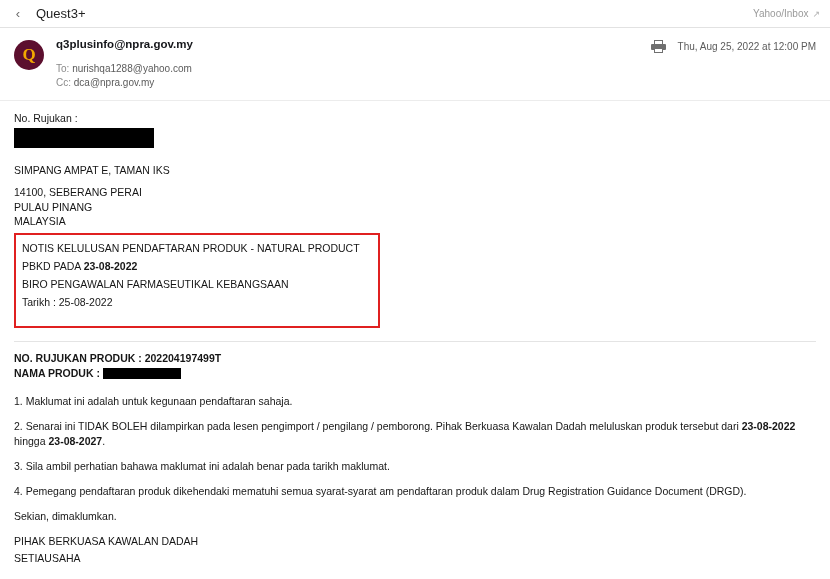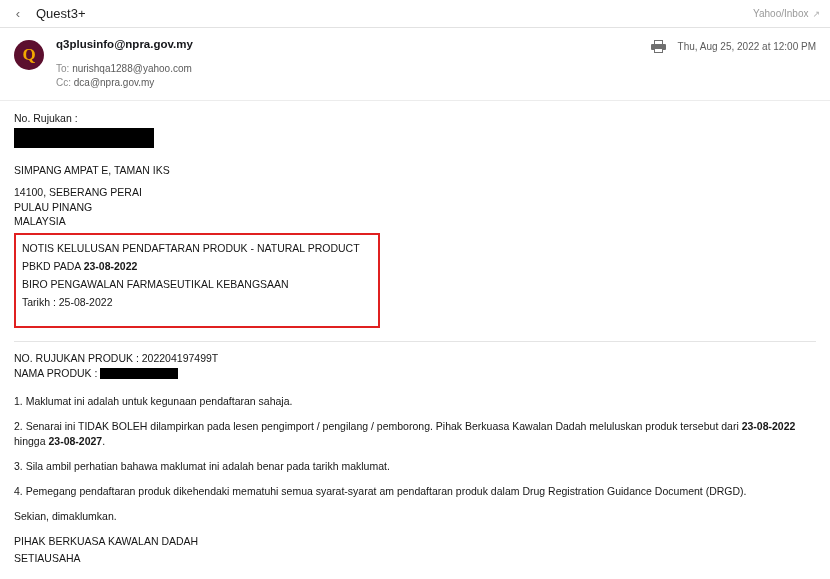--- a/index.html
+++ b/index.html
@@ -179,20 +179,21 @@
     line-height: 18px;
     margin-top: 4px;
   }
   .divider {
     border: none;
     border-top: 1px solid #e4e4e4;
     margin: 13px 0 9px 0;
   }
   .kv {
     line-height: 15px;
+    font-weight: bold;
   }
   .para {
     margin: 0 0 10px 0;
     line-height: 15px;
   }
   .bold { font-weight: bold; }
   .sig {
     line-height: 15px;
     margin-top: 2px;
   }

